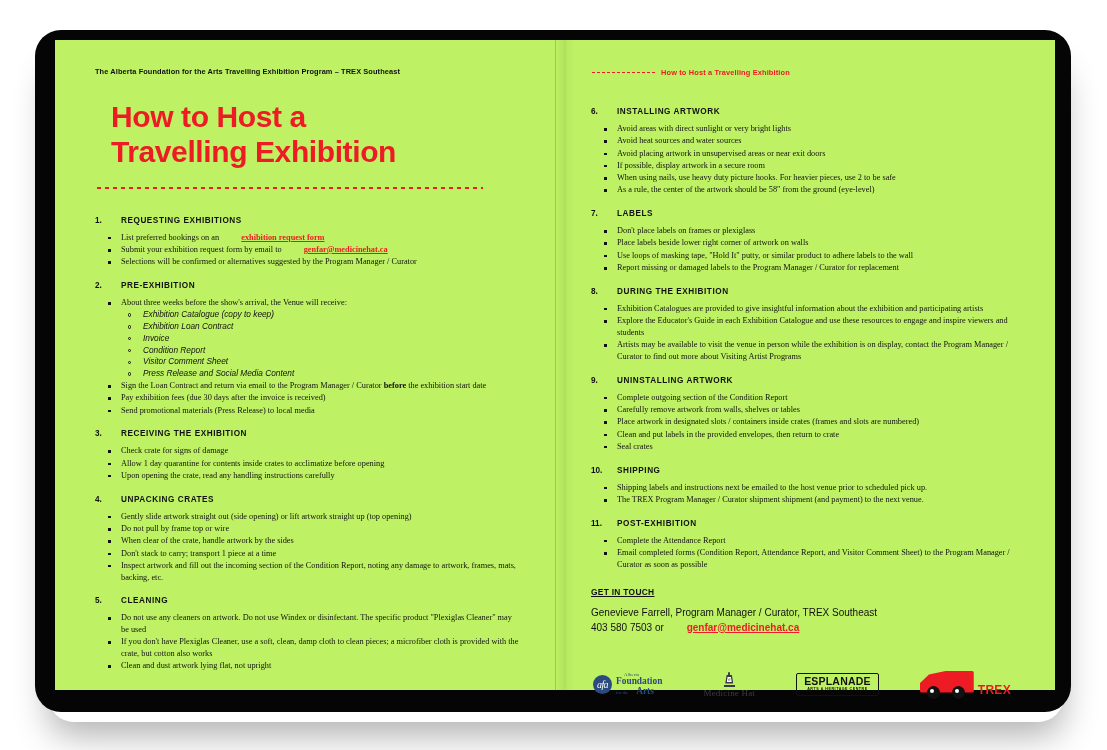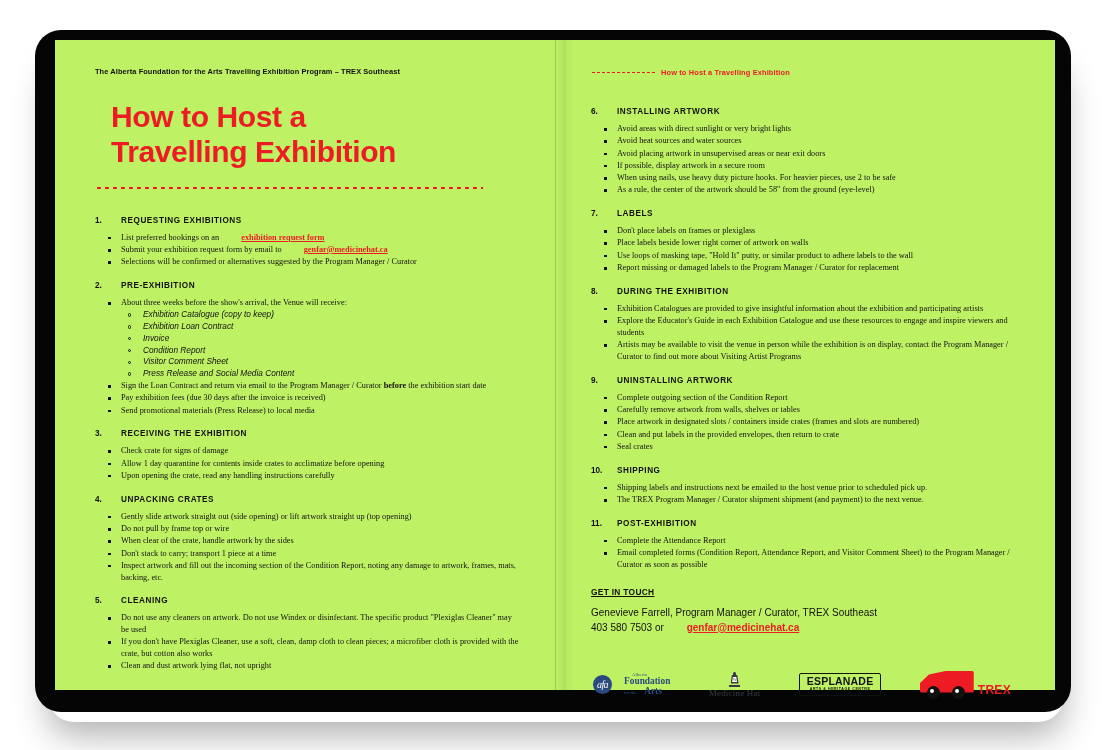--- a/index.html
+++ b/index.html
@@ -230,21 +230,21 @@
   .logo-bar {
     display: flex;
     align-items: center;
     justify-content: space-between;
     margin-top: 34px;
     padding: 0 4px 0 2px;
   }
   .logo { display: flex; align-items: center; }
 
   
-  .afa { gap: 12px; }
+  .afa { gap: 4px; }
   .afa-mark {
     width: 19px; height: 19px; border-radius: 50%;
     background: #2B4A7D;
     color: #ffffff;
     font-family: "Liberation Serif", serif;
     font-style: italic;
     font-size: 10px;
     display: flex; align-items: center; justify-content: center;
     letter-spacing: -0.6px;
   }

